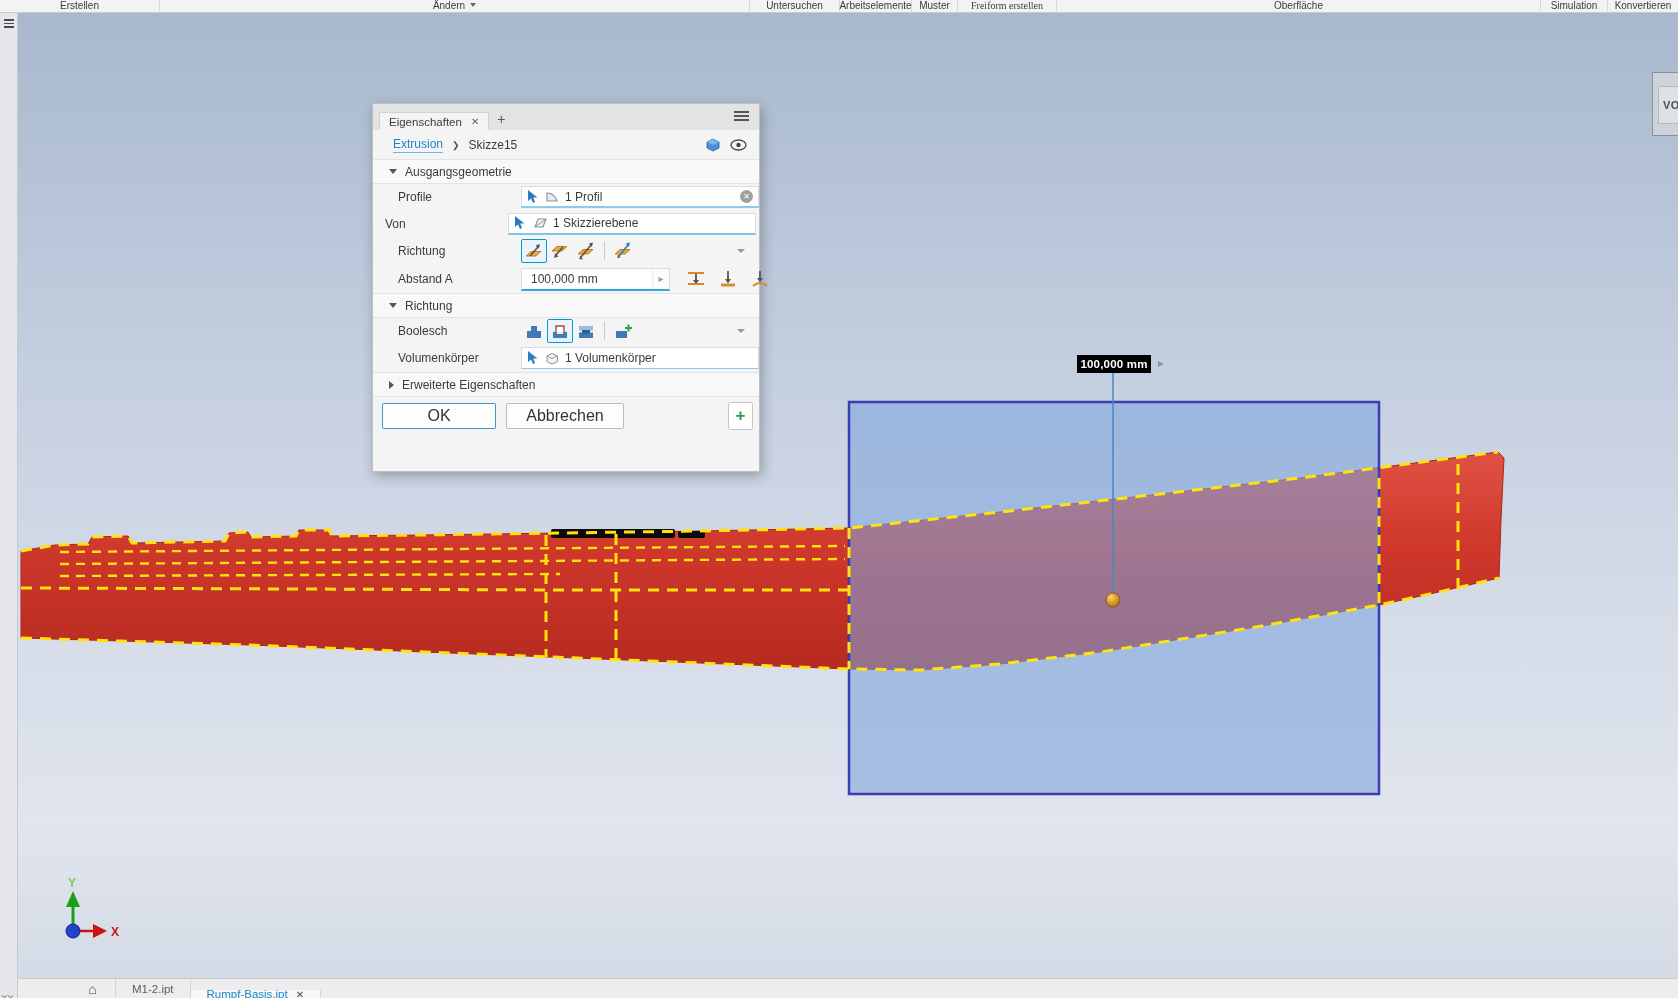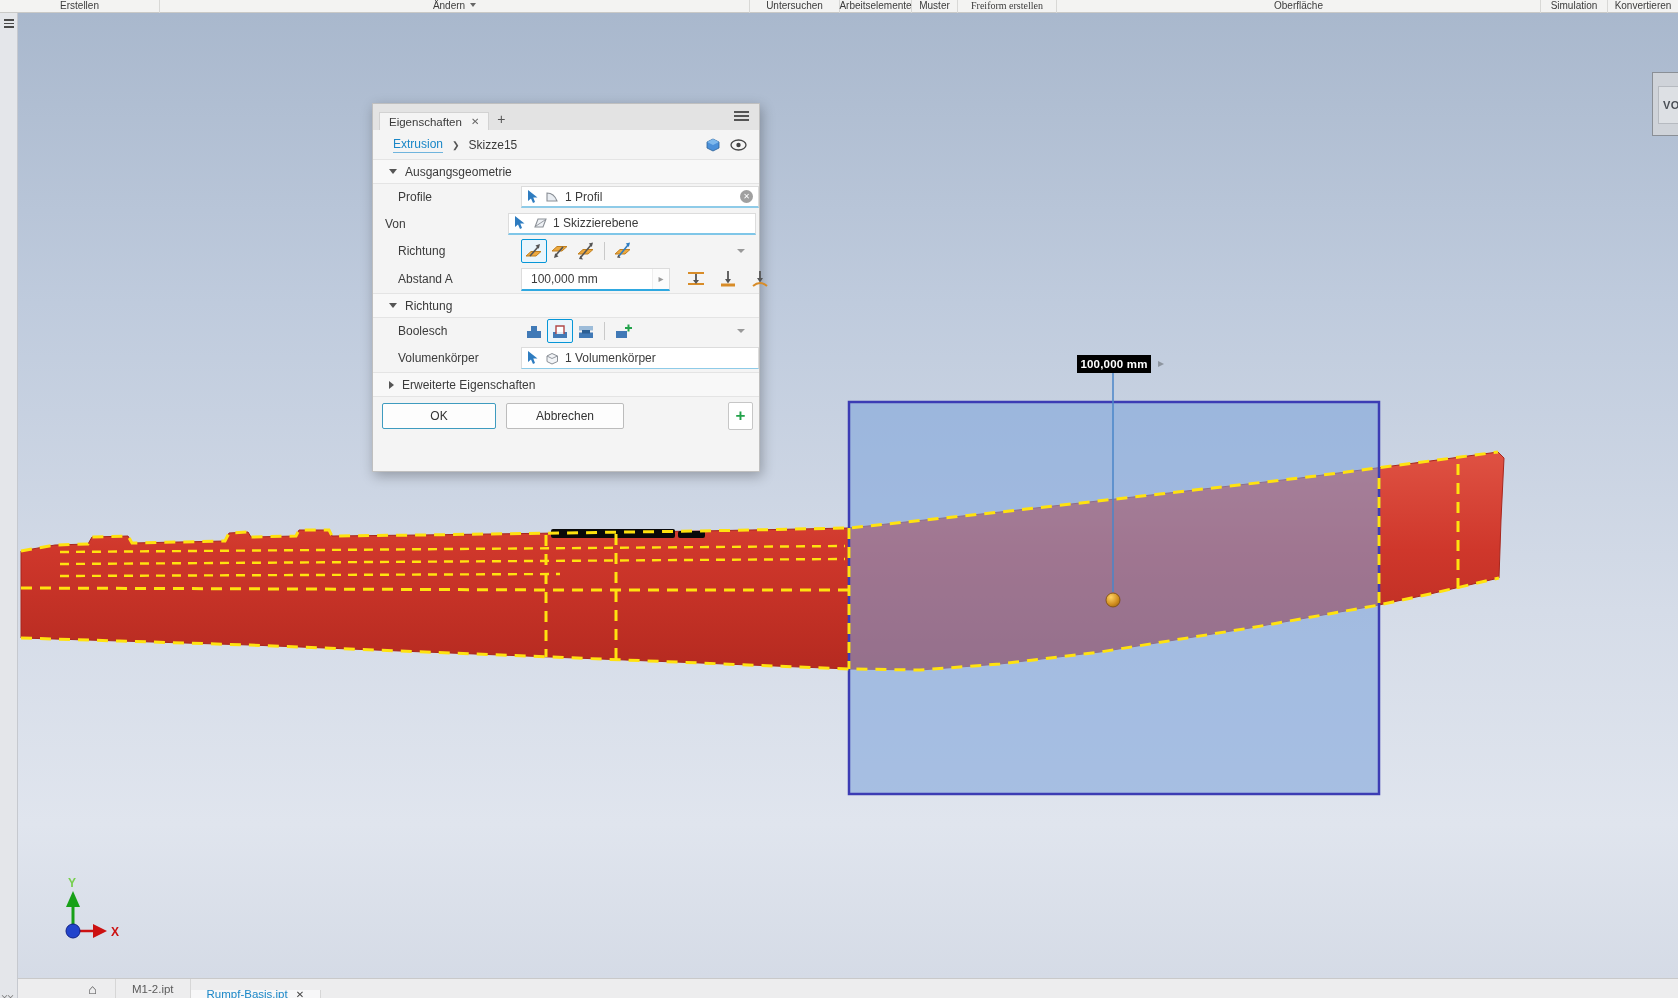--- a/index.html
+++ b/index.html
@@ -87,21 +87,21 @@
 
   .dist-wrap { display:flex; align-items:stretch; border:1px solid #dcdcdc; border-bottom:2px solid #2fa8e0;
                background:#fff; height:23px; }
   .dist-input { width:130px; border:none; outline:none; padding-left:9px; font:12px "Liberation Sans",sans-serif;
                 color:#3b3b3b; background:#fff; }
   .dist-fly { width:17px; display:flex; align-items:center; justify-content:center; color:#9a9a9a;
               font-size:10px; border-left:1px solid #eee; background:#fcfcfc; cursor:pointer; }
   .ext-icons { display:flex; gap:6px; margin-left:13px; }
 
   .p-footer { flex:1; position:relative; }
-  .btn { position:absolute; top:6px; height:26px; background:#fdfdfd; border-radius:2px; font-size:12px;
+  .btn { position:absolute; top:6px; height:26px; background:#fdfdfd; border-radius:2px; font-size:16px;
          color:#333; text-align:center; line-height:24px; cursor:pointer; }
   .btn-ok { left:9px; width:114px; border:1px solid #3e9bbf; }
   .btn-cancel { left:133px; width:118px; border:1px solid #bcbcbc; }
   .btn-plus { left:355px; top:5px; width:25px; height:28px; border:1px solid #c6c6c6; background:#fff;
               border-radius:2px; color:#22a24a; font-size:17px; font-weight:bold; line-height:26px; }
 
   
   .bottombar { position:absolute; left:18px; top:978px; width:1660px; height:20px; background:#ededee;
                border-top:1px solid #c9c9c9; display:flex; align-items:stretch; z-index:30; }
   .home { width:46px; margin-left:52px; display:flex; align-items:center; justify-content:center;

